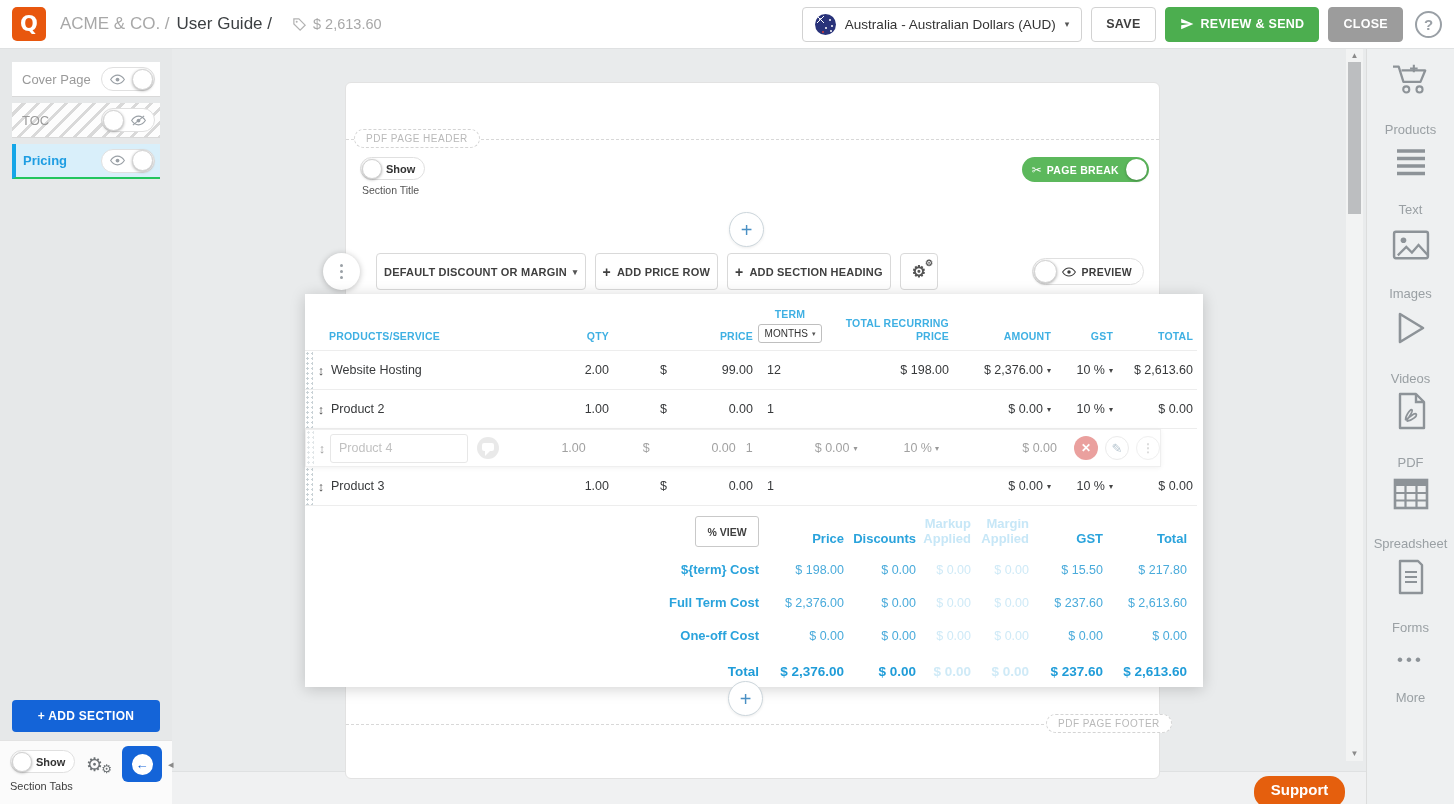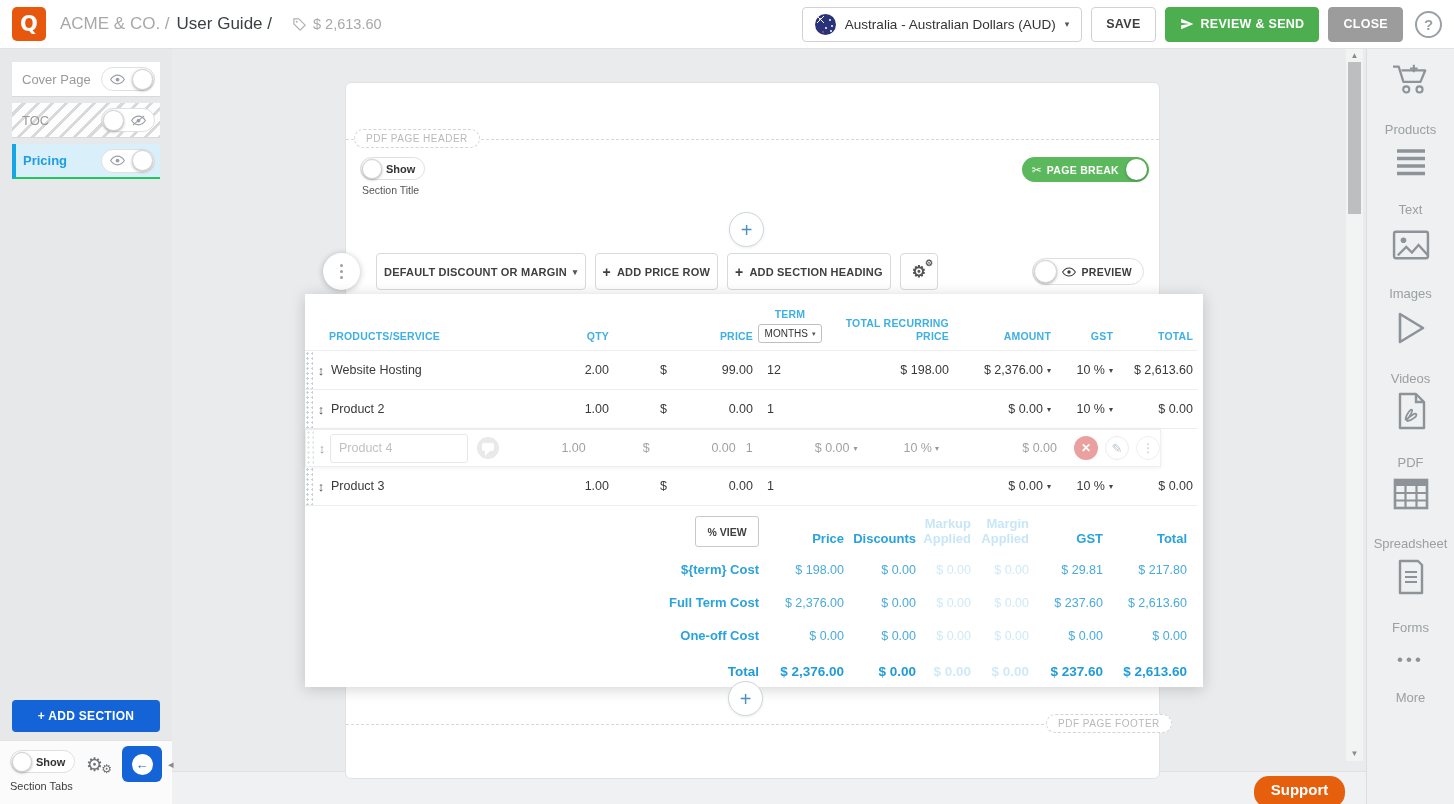--- a/index.html
+++ b/index.html
@@ -477,21 +477,21 @@
           <div class="s-col fade">Margin Applied</div>
           <div class="s-col">GST</div>
           <div class="s-col">Total</div>
         </div>
         <div class="s-row">
           <div class="lbl">${term} Cost</div>
           <div class="val">$ 198.00</div>
           <div class="val">$ 0.00</div>
           <div class="val fade">$ 0.00</div>
           <div class="val fade">$ 0.00</div>
-          <div class="val">$ 29.81</div>
+          <div class="val">$ 15.50</div>
           <div class="val">$ 217.80</div>
         </div>
         <div class="s-row">
           <div class="lbl">Full Term Cost</div>
           <div class="val">$ 2,376.00</div>
           <div class="val">$ 0.00</div>
           <div class="val fade">$ 0.00</div>
           <div class="val fade">$ 0.00</div>
           <div class="val">$ 237.60</div>
           <div class="val">$ 2,613.60</div>

